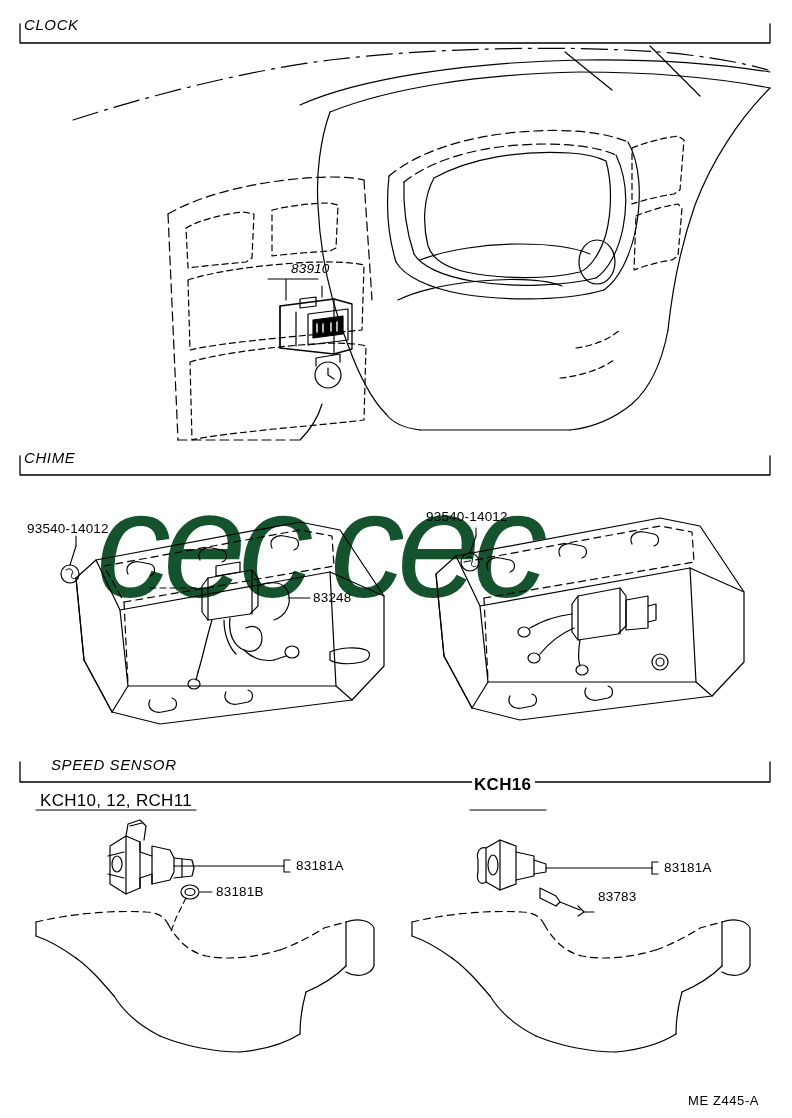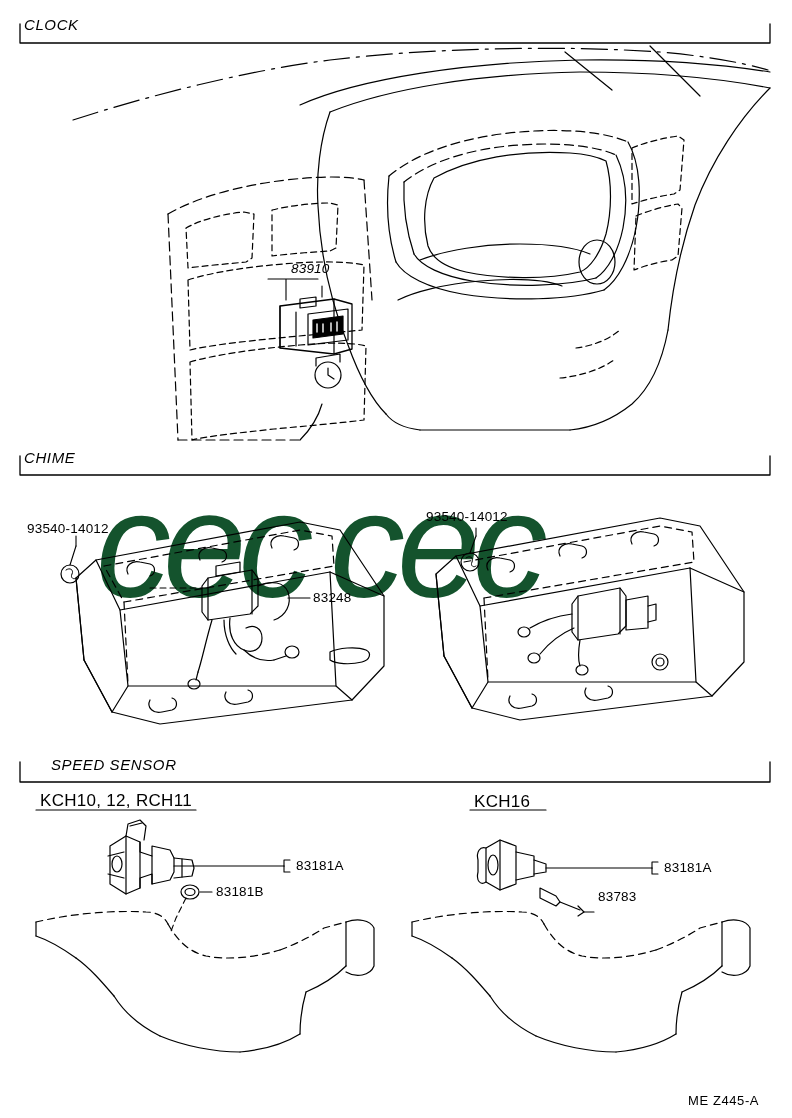--- a/index.html
+++ b/index.html
@@ -314,21 +314,21 @@
       <path d="M412,922 L412,936"></path>
 
     </g>
   </svg>
 
   <div class="section-label" style="left:22px; top:17px;">CLOCK</div>
   <div class="section-label" style="left:22px; top:450px;">CHIME</div>
   <div class="section-label" style="left:22px; top:757px;margin-left:27px;">SPEED SENSOR</div>
 
   <div class="sub-label" style="left:38px; top:793px;">KCH10, 12, RCH11</div>
-  <div class="sub-label" style="left:472px; top:794px;">KCH16</div>
+  <div class="sub-label" style="left:472px; top:777px;font-weight:bold;">KCH16</div>
 
   <div class="part-no" style="left:291px; top:261px;font-style:italic;">83910</div>
 
   <div class="part-no" style="left:27px; top:521px;">93540-14012</div>
   <div class="part-no" style="left:426px; top:509px;">93540-14012</div>
   <div class="part-no" style="left:313px; top:590px;text-align:right;">83248</div>
 
   <div class="part-no" style="left:296px; top:858px;">83181A</div>
   <div class="part-no" style="left:216px; top:884px;">83181B</div>
   <div class="part-no" style="left:664px; top:860px;">83181A</div>

